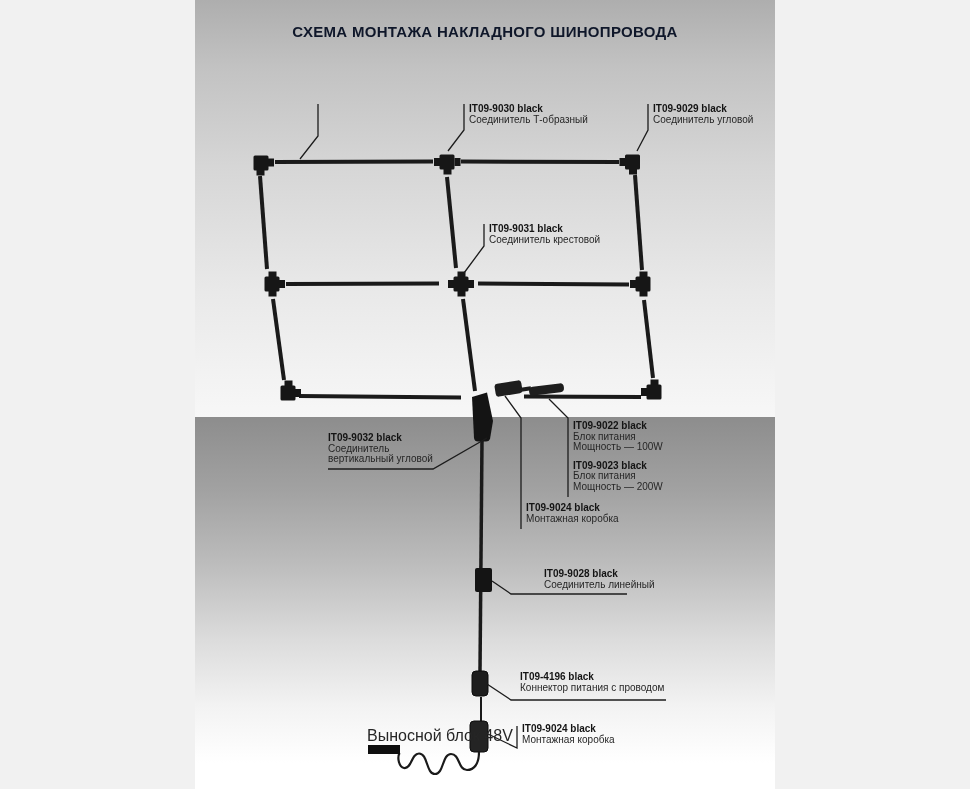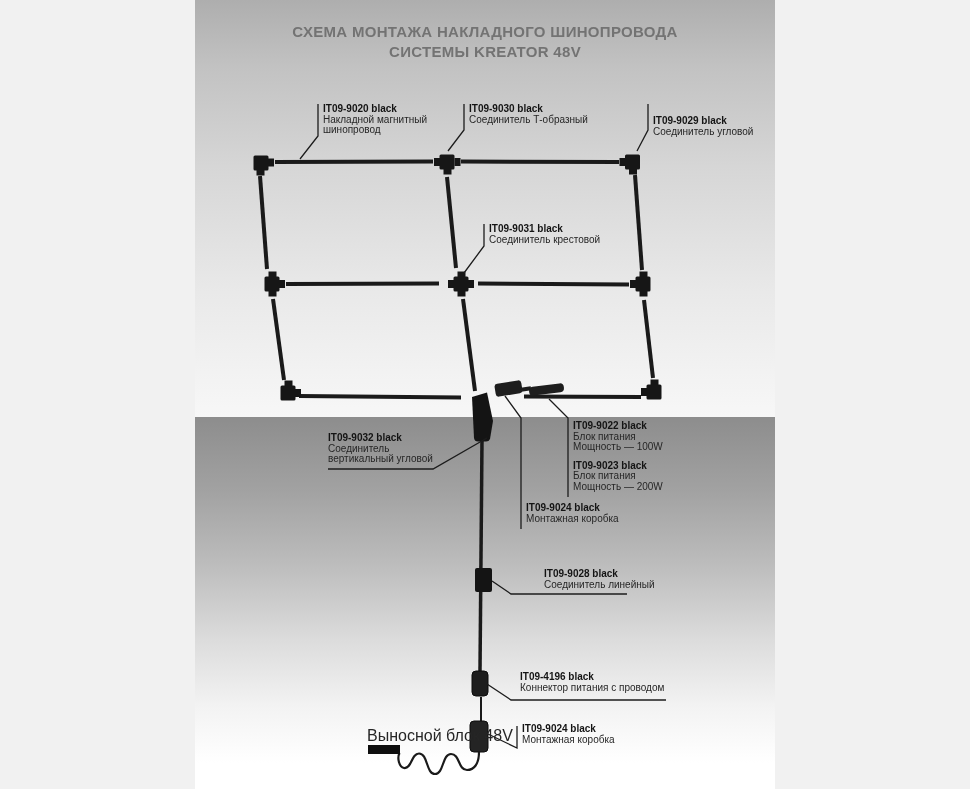--- a/index.html
+++ b/index.html
@@ -13,21 +13,21 @@
     background:linear-gradient(180deg,#aeaeae 0%,#c2c2c2 16%,#d6d6d6 40%,#e9e9e9 70%,#f7f7f7 100%);
   }
   .panel-wall{
     position:absolute;left:195px;top:417px;width:580px;height:372px;
     background:linear-gradient(180deg,#8d8d8d 0%,#a2a2a2 20%,#bdbdbd 40%,#dcdcdc 60%,#f3f3f3 78%,#ffffff 93%,#ffffff 100%);
   }
   svg.art{position:absolute;left:0;top:0;width:970px;height:789px;}
   .title{
     position:absolute;left:195px;top:22px;width:580px;
     text-align:center;font-weight:bold;font-size:15px;line-height:20px;
-    color:#737373;letter-spacing:.3px;
+    color:#0f172a;letter-spacing:.3px;
   }
   .lbl{
     position:absolute;font-size:10px;line-height:10.5px;
     color:#262626;white-space:nowrap;
   }
   .lbl .code{font-weight:bold;color:#141414;}
   .lbl .gap{height:8px;}
 </style>
 </head>
 <body>
@@ -131,35 +131,29 @@
       <path d="M549,399 L568,418 L568,497"></path>
       <path d="M505,396 L521,418 L521,529"></path>
       <path d="M492,581 L511,594 L627,594"></path>
       <path d="M487,684 L511,700 L666,700"></path>
       <path d="M488,734 L517,748 L517,726"></path>
     </g>
   </svg>
 
   <div class="title">
     <div>СХЕМА  МОНТАЖА НАКЛАДНОГО ШИНОПРОВОДА</div>
-    <div>СИСТЕМЫ KREATOR 48V</div>
-  </div>
-
-  <div class="lbl" style="left:323px;top:104px;">
-    <div class="code">IT09-9020 black</div>
-    <div>Накладной магнитный</div>
-    <div>шинопровод</div>
-  </div>
+  </div>
+
 
   <div class="lbl" style="left:469px;top:104px;">
     <div class="code">IT09-9030 black</div>
     <div>Соединитель Т-образный</div>
   </div>
 
-  <div class="lbl" style="left:653px;top:104px;margin-top:12px;">
+  <div class="lbl" style="left:653px;top:104px;">
     <div class="code">IT09-9029 black</div>
     <div>Соединитель угловой</div>
   </div>
 
   <div class="lbl" style="left:489px;top:224px;">
     <div class="code">IT09-9031 black</div>
     <div>Соединитель крестовой</div>
   </div>
 
   <div class="lbl" style="left:328px;top:433px;">

